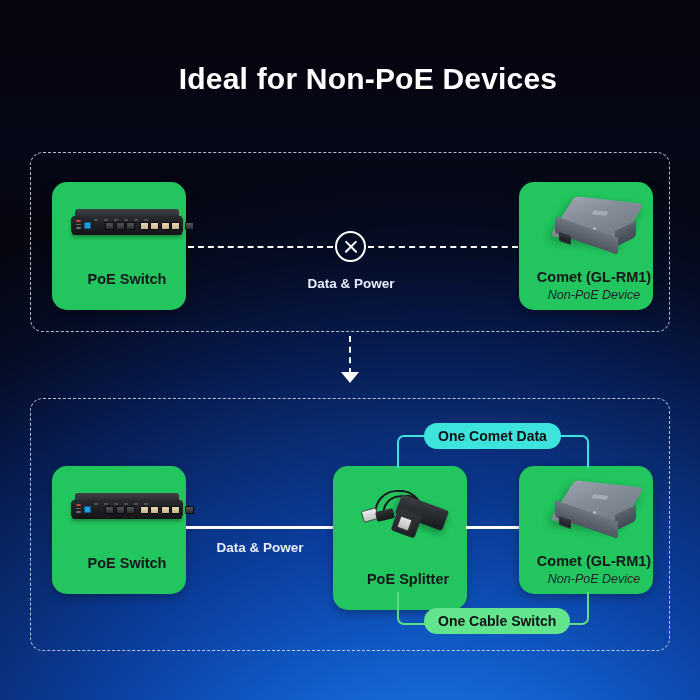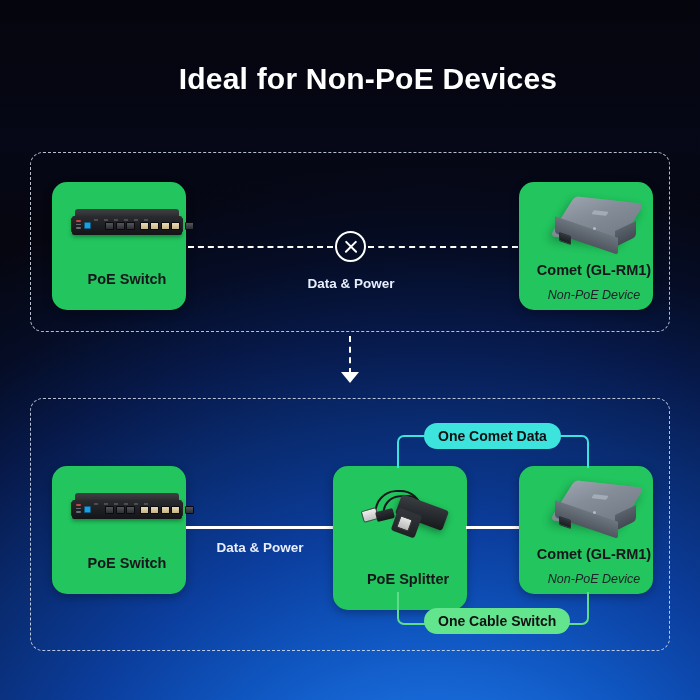--- a/index.html
+++ b/index.html
@@ -62,21 +62,21 @@
     text-align:center;
     line-height:1.15;
     white-space:nowrap;
   }
   .card-sub {
     color:#22222a;
     font-size:12.5px;
     font-style:italic;
     text-align:center;
     white-space:nowrap;
-    margin-top:9px;
+    margin-top:2px;
   }
 
   #card-switch-top    { left:52px;  top:182px; width:134px; height:128px; }
   #card-comet-top     { left:519px; top:182px; width:134px; height:128px; }
   #card-switch-bottom { left:52px;  top:466px; width:134px; height:128px; }
   #card-splitter      { left:333px; top:466px; width:134px; height:144px; }
   #card-comet-bottom  { left:519px; top:466px; width:134px; height:128px; }
 
   
   .switch-dev {

